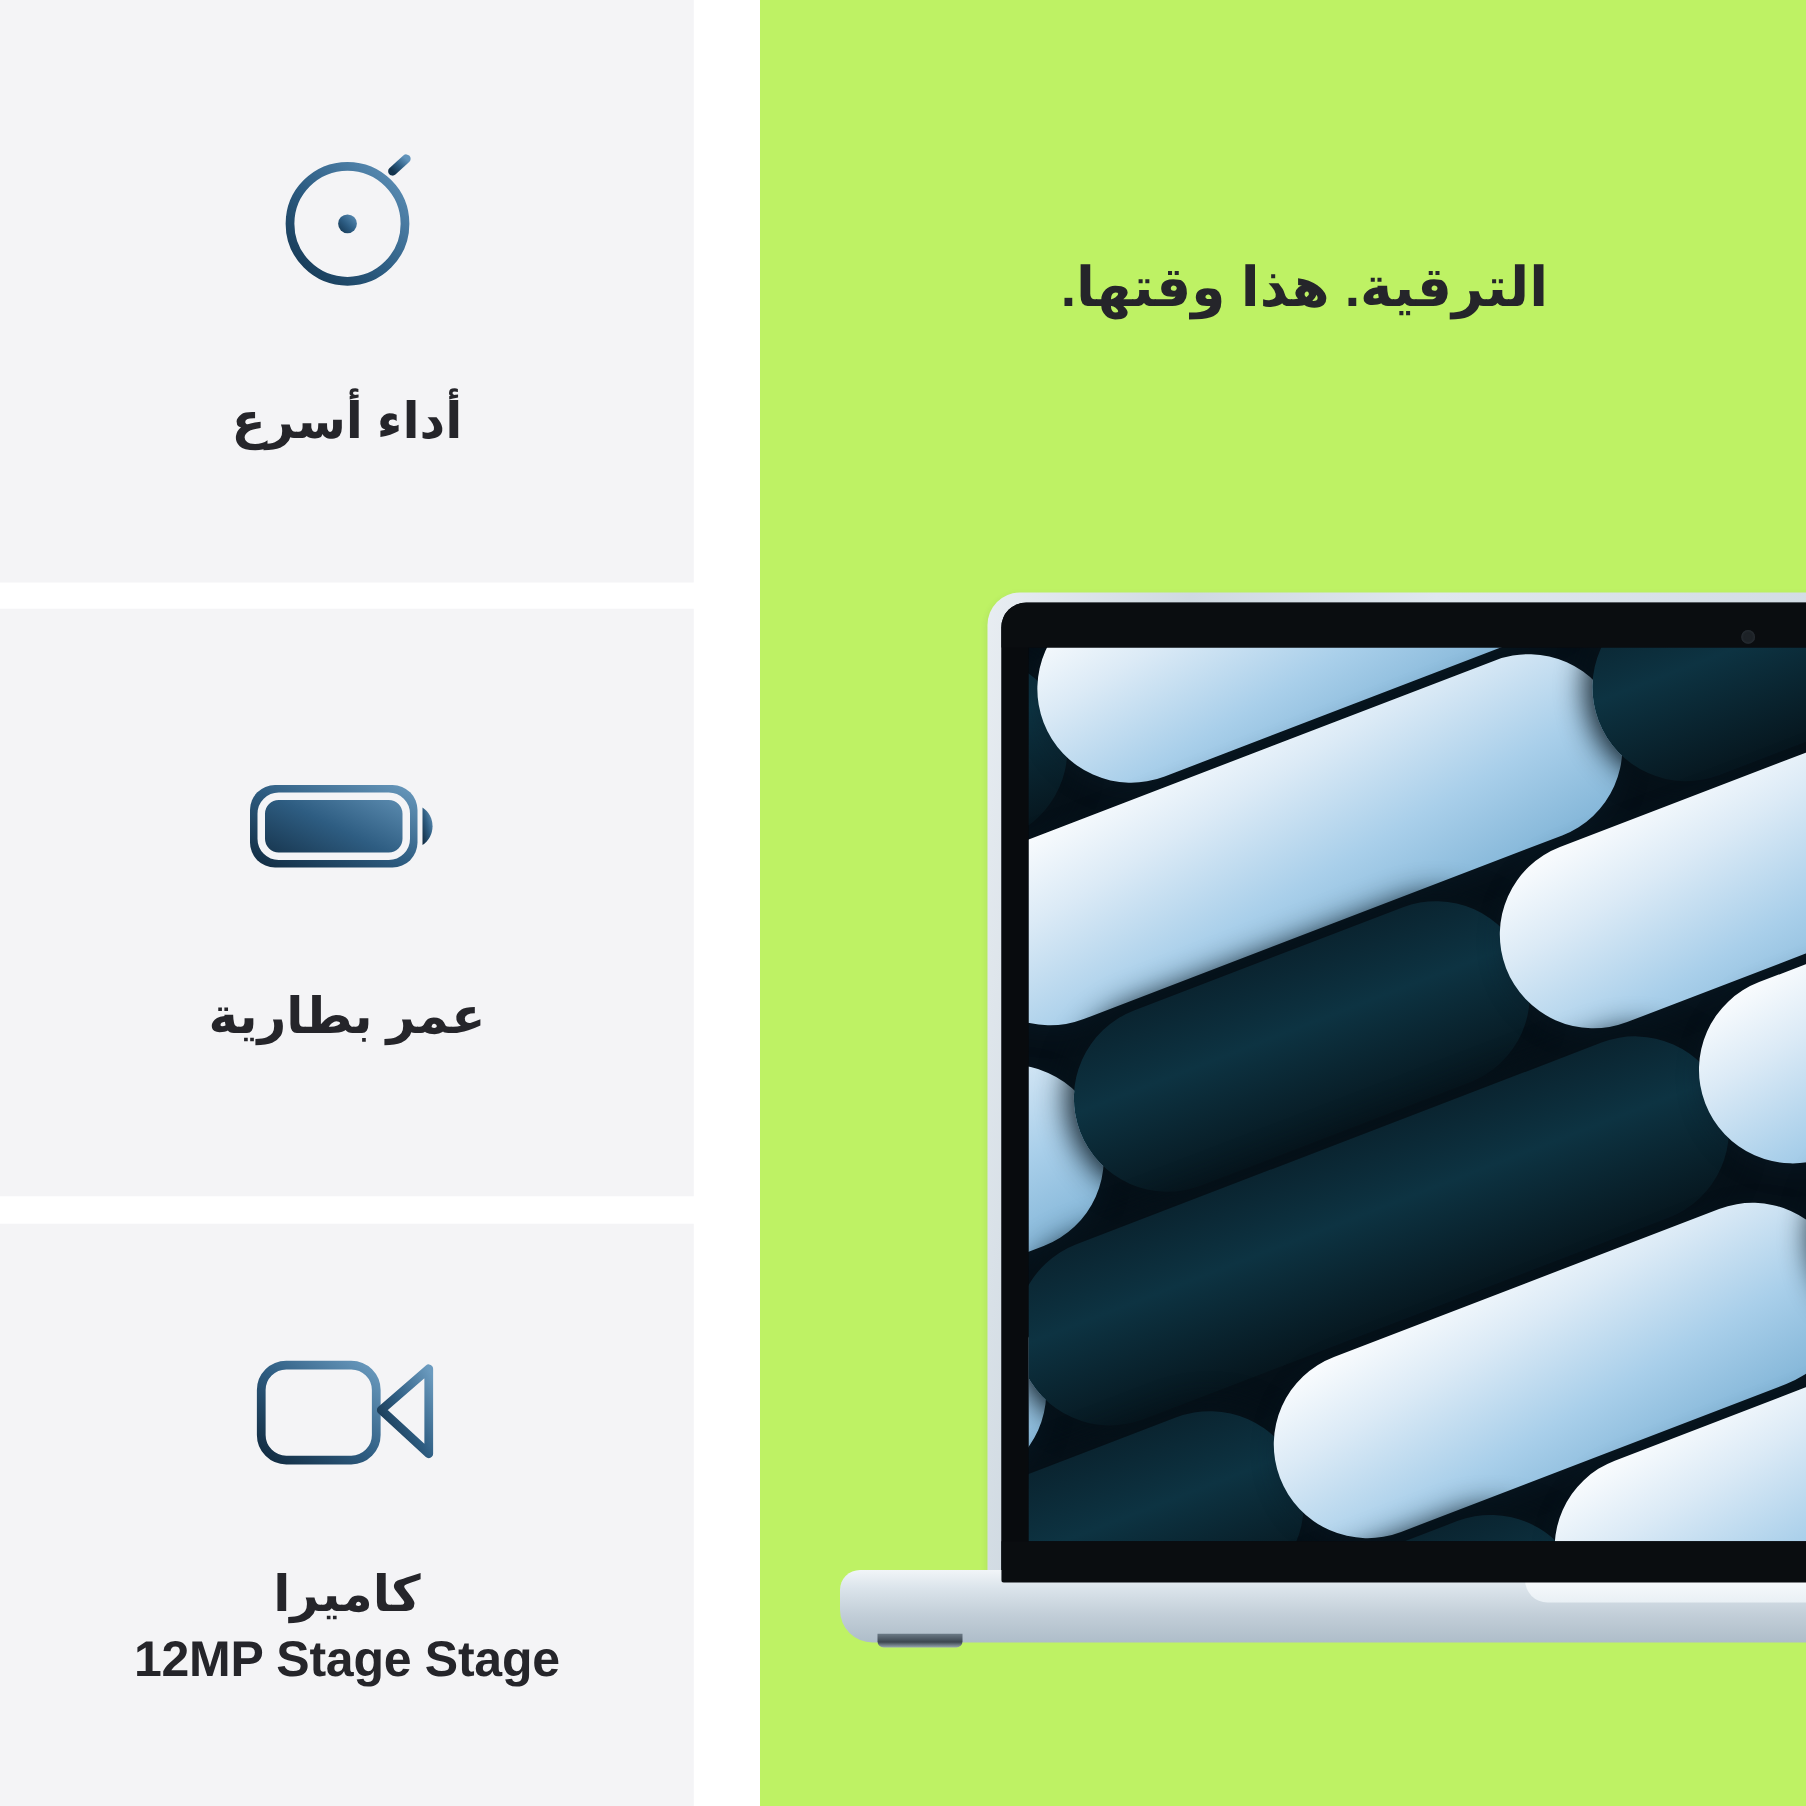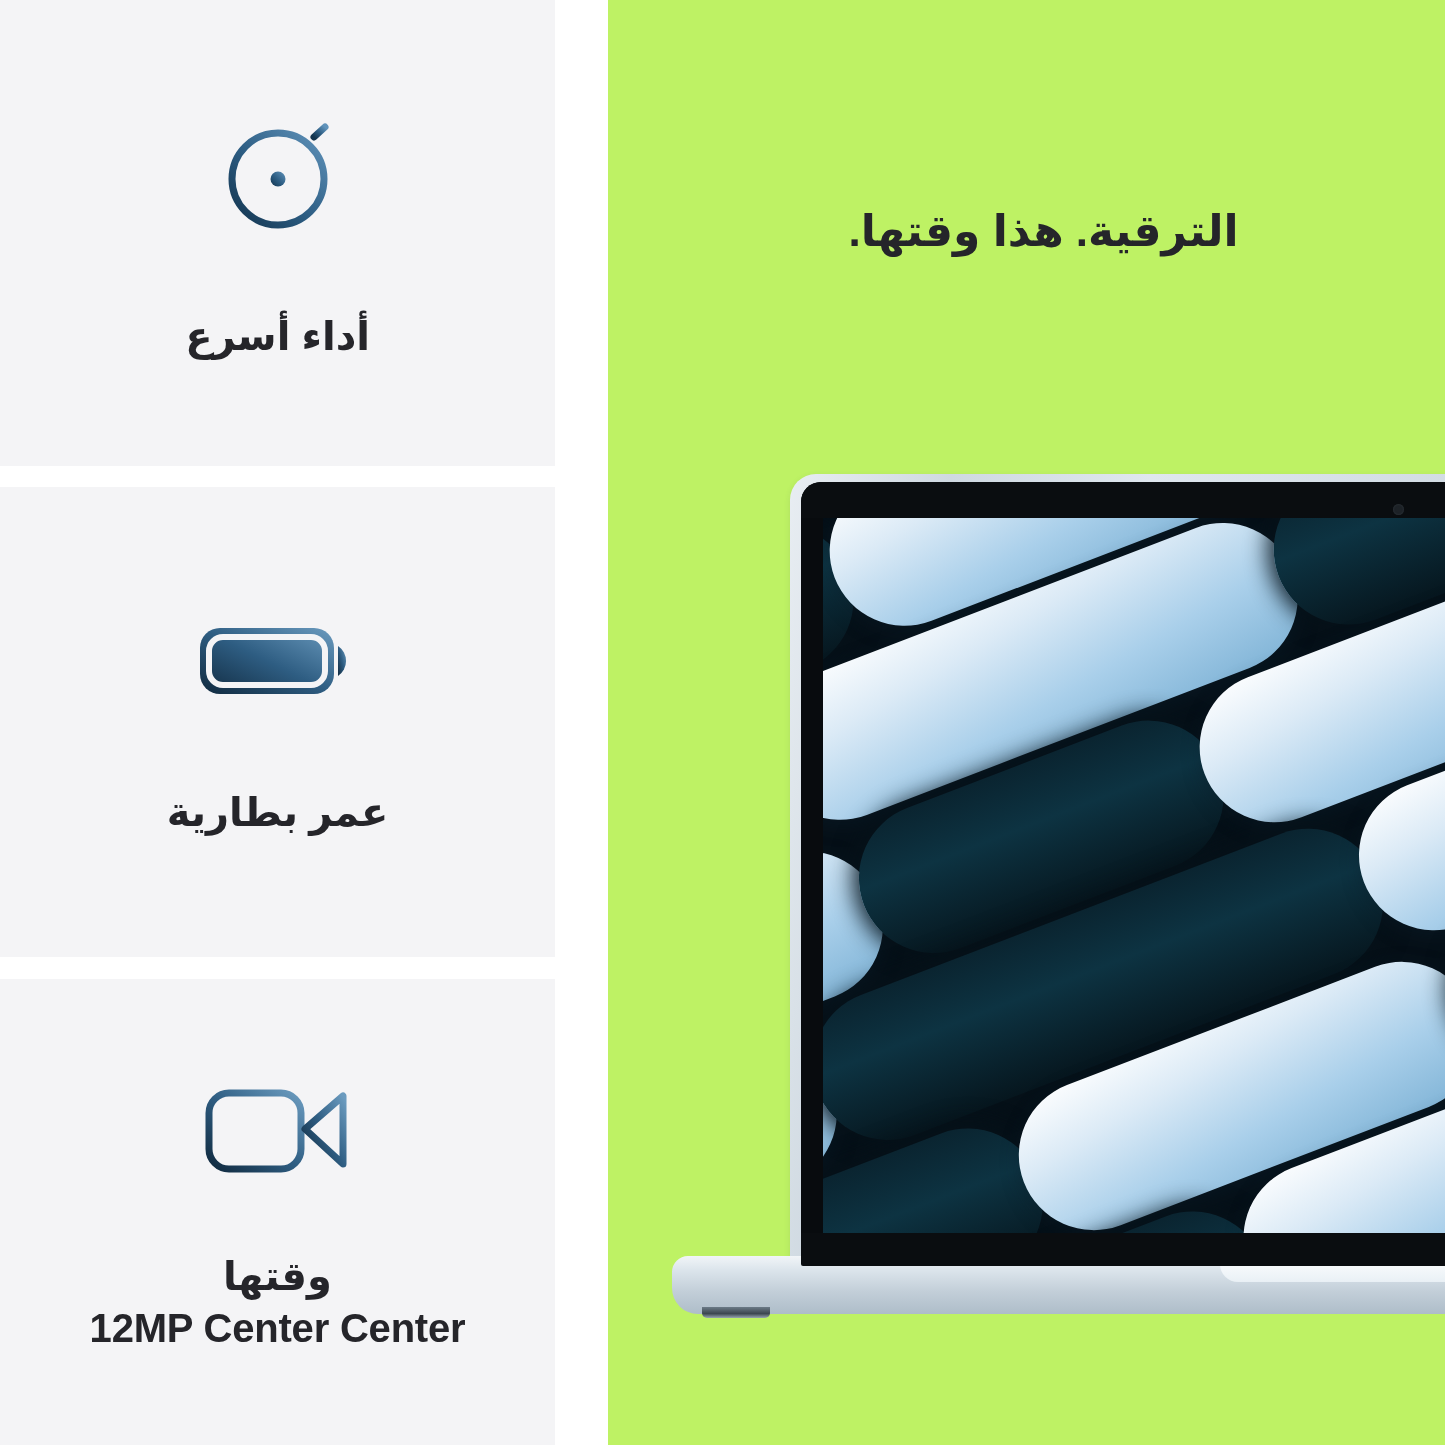--- a/index.html
+++ b/index.html
@@ -268,22 +268,22 @@
               <stop offset="0%" stop-color="#10293e"></stop>
               <stop offset="50%" stop-color="#2f5e83"></stop>
               <stop offset="100%" stop-color="#6b9bbf"></stop>
             </linearGradient>
           </defs>
           <rect x="16" y="22" width="92" height="76" rx="20" fill="none" stroke="url(#gradCamera)" stroke-width="7"></rect>
           <path d="M112 58 L150 25 L150 93 Z" fill="none" stroke="url(#gradCamera)" stroke-width="7" stroke-linejoin="round"></path>
         </svg>
       </span>
       <div class="card-label">
-        <div>وقتها</div>
-        <div class="ltr-run">12MP Center Center</div>
+        <div>كاميرا</div>
+        <div class="ltr-run">12MP Stage Stage</div>
       </div>
     </div>
   </div>
 
   <div id="right-panel">
 
     <div id="headline">الترقية. هذا وقتها.</div>
 
     <div id="laptop">
       <div id="laptop-lid">

